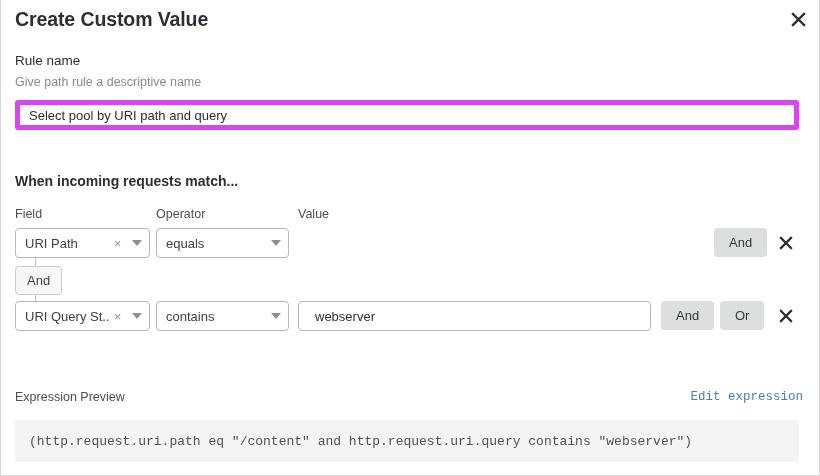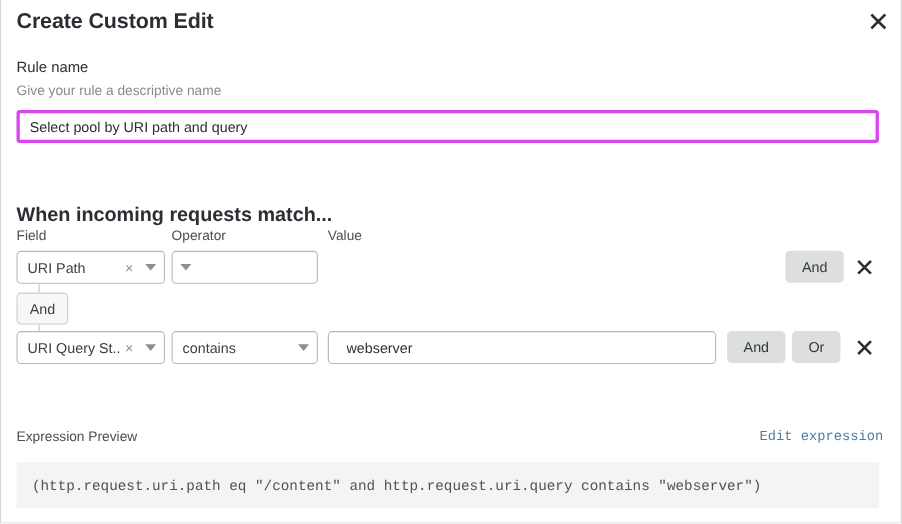--- a/index.html
+++ b/index.html
@@ -57,33 +57,32 @@
   }
   .rule-name-input {
     position: absolute;
     left: 14px; top: 100px;
     width: 784px; height: 30px;
     padding: 0 9px;
     font-family: "Liberation Sans", sans-serif;
     font-size: 13px;
     color: #2b2f33;
     background: #ffffff;
-    border: 3px solid #d946ef;
+    border: 5px solid #d946ef;
     border-radius: 3px;
     outline: none;
   }
 
   
   .section-heading {
     position: absolute;
     left: 14px; top: 173px;
-    font-size: 18px;
+    font-size: 14px;
     font-weight: bold;
     color: #2b2f33;
-    margin-top: 12px;
   }
 
   
   .col-head {
     position: absolute;
     top: 207px;
     font-size: 12.5px;
     color: #4a4f54;
   }
   .col-head.c1 { left: 14px; }
@@ -236,46 +235,47 @@
     font-size: 13px;
     color: #4e5357;
     white-space: nowrap;
   }
 </style>
 </head>
 <body>
 
 <div class="dialog">
 
-  <div class="dlg-title">Create Custom Edit</div>
+  <div class="dlg-title">Create Custom Value</div>
   <button class="close-btn" aria-label="Close">
     <svg width="15" height="15" viewBox="0 0 15 15">
       <path d="M2 2 L13 13 M13 2 L2 13" stroke="#2b2f33" stroke-width="2.4" stroke-linecap="square"></path>
     </svg>
   </button>
 
   <div class="field-label" style="left:14px; top:53px;">Rule name</div>
-  <div class="field-help" style="left:14px; top:75px;">Give your rule a descriptive name</div>
+  <div class="field-help" style="left:14px; top:75px;">Give path rule a descriptive name</div>
   <input class="rule-name-input" type="text" value="Select pool by URI path and query" style="">
 
   <div class="section-heading">When incoming requests match...</div>
 
   <div class="col-head c1">Field</div>
   <div class="col-head c2">Operator</div>
   <div class="col-head c3">Value</div>
 
   <div class="row r1">
     <div class="sel sel-field">
       <span class="sel-text">URI Path</span>
       <span class="sel-clear">×</span>
       <span class="sel-caret">
           <i class="caret"></i>
         </span>
     </div>
     <div class="sel sel-op">
+      <span class="sel-text">equals</span>
       <span class="sel-caret">
           <i class="caret"></i>
         </span>
     </div>
     <button class="logic-btn r1-and">And</button>
     <button class="del-btn r1-del" aria-label="Delete">
       <svg width="14" height="14" viewBox="0 0 14 14">
         <path d="M2 2 L12 12 M12 2 L2 12" stroke="#2b2f33" stroke-width="2.3" stroke-linecap="square"></path>
       </svg>
     </button>

